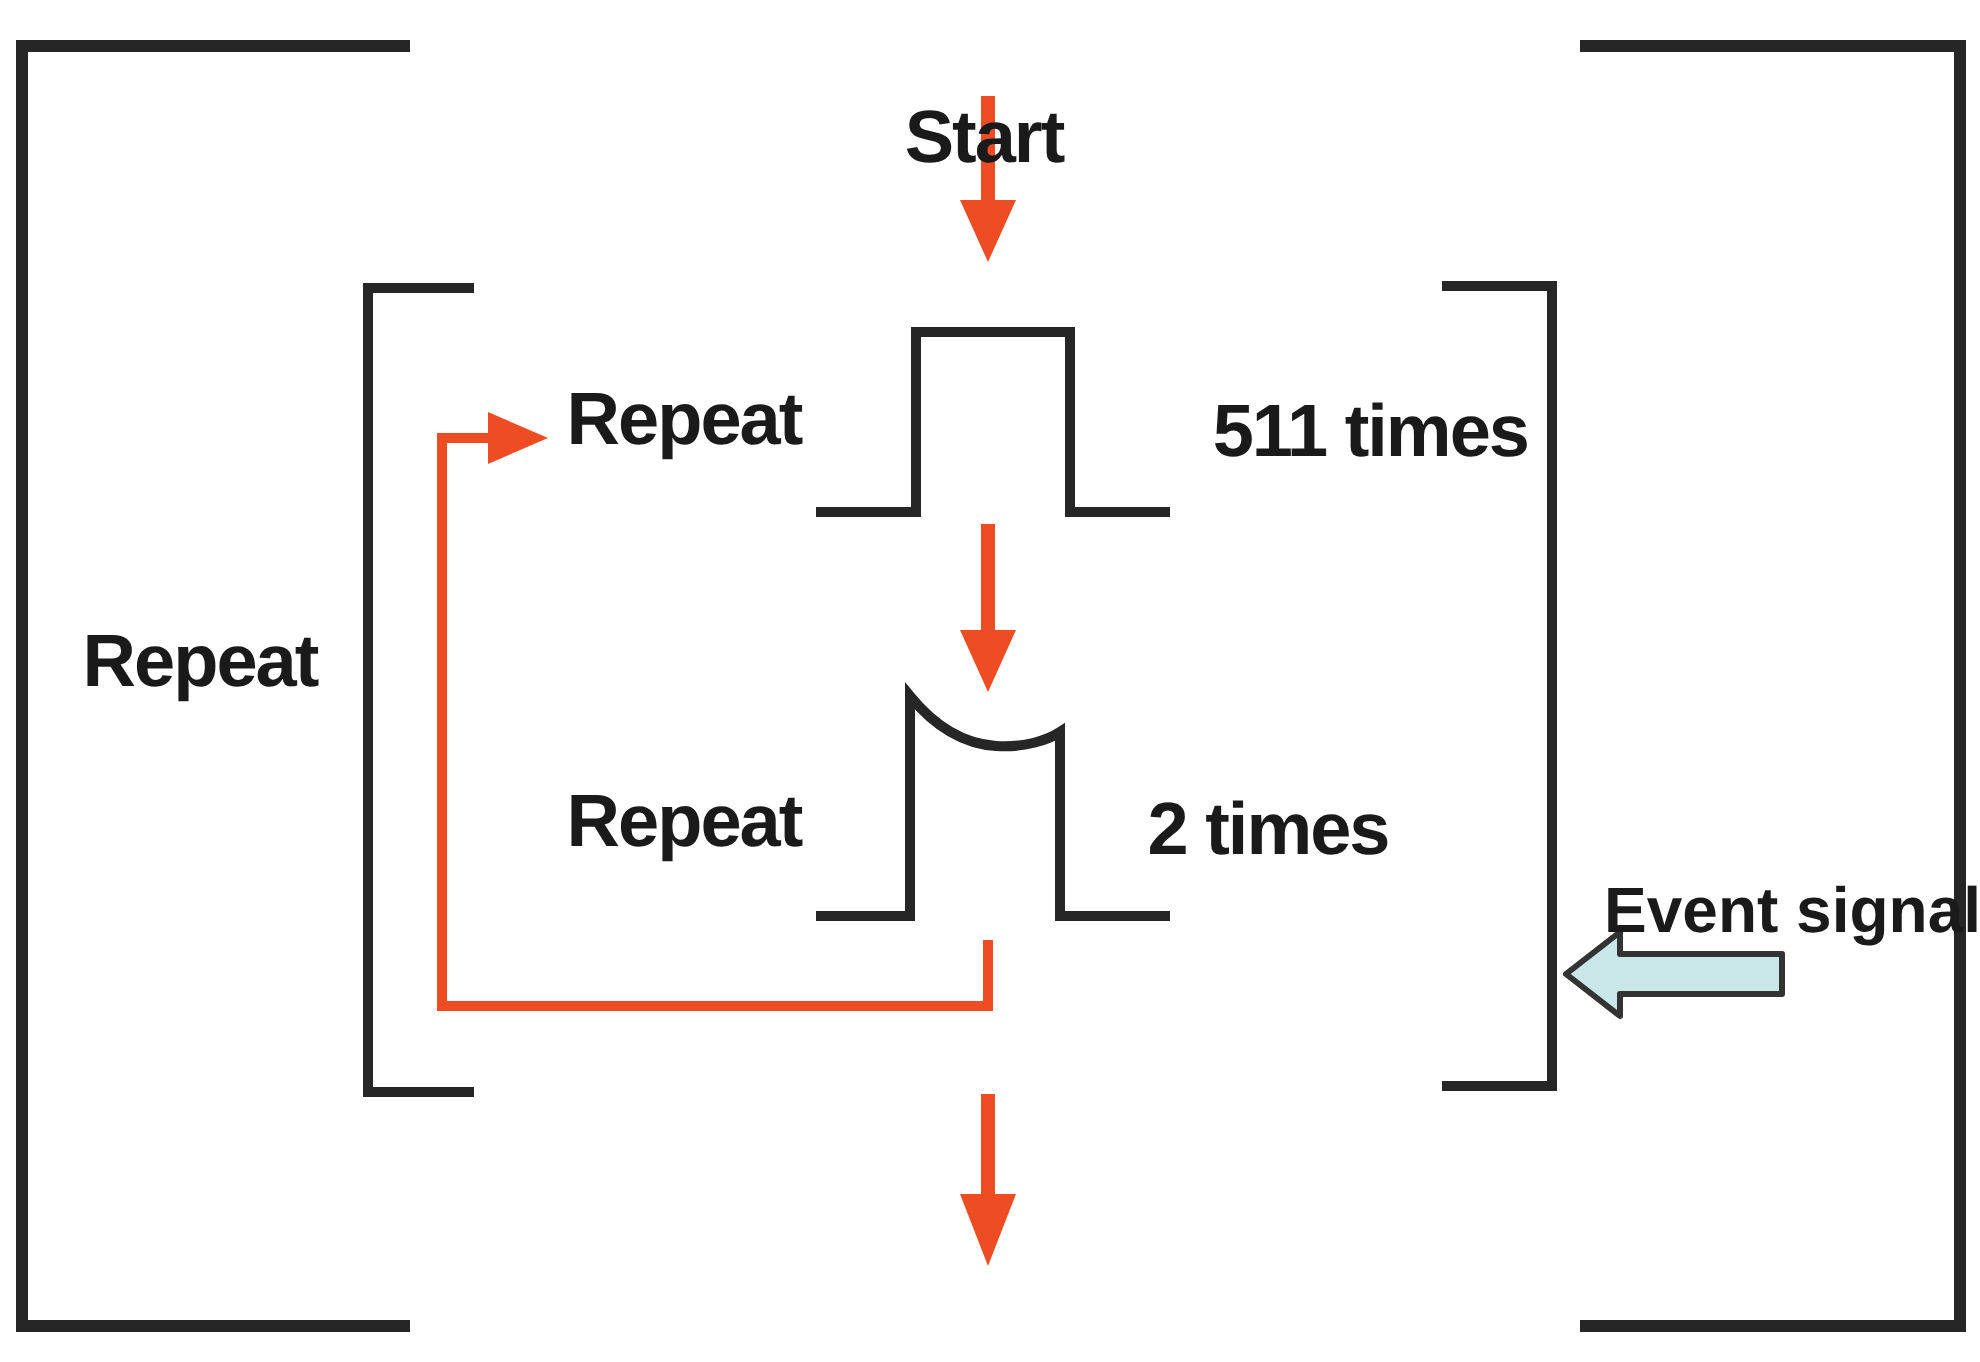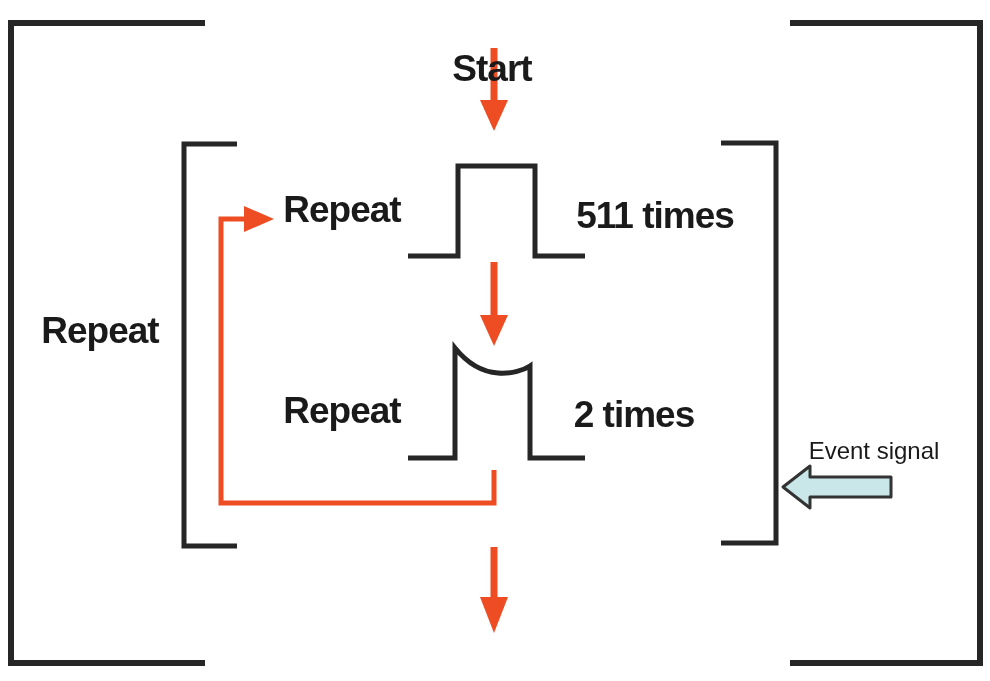--- a/index.html
+++ b/index.html
@@ -30,28 +30,28 @@
     position:absolute;
     color:var(--text);
     font-weight:bold;
     font-size:37px;
     letter-spacing:-1px;
     line-height:1;
     text-align:center;
     white-space:nowrap;
   }
   .lbl.small{
-    font-weight:normal;
-    font-size:24px;
+    font-weight:bold;
+    font-size:32px;
     letter-spacing:0;
   }
   .lbl-start{left:447px;top:2px;width:90px;margin-top:48px;}
   .lbl-repeat-outer{left:38px;top:312px;width:124px;}
   .lbl-repeat-1{left:280px;top:191px;width:124px;}
-  .lbl-count-1{left:572px;top:197px;width:166px;}
+  .lbl-count-1{left:598px;top:197px;width:166px;text-align:right;}
   .lbl-repeat-2{left:280px;top:392px;width:124px;}
   .lbl-count-2{left:569px;top:396px;width:130px;}
   .lbl-event{left:802px;top:439px;width:144px;}
   .lbl-finish{left:443px;top:632px;width:106px;}
 </style>
 </head>
 <body>
 
 <div class="stage">
 

